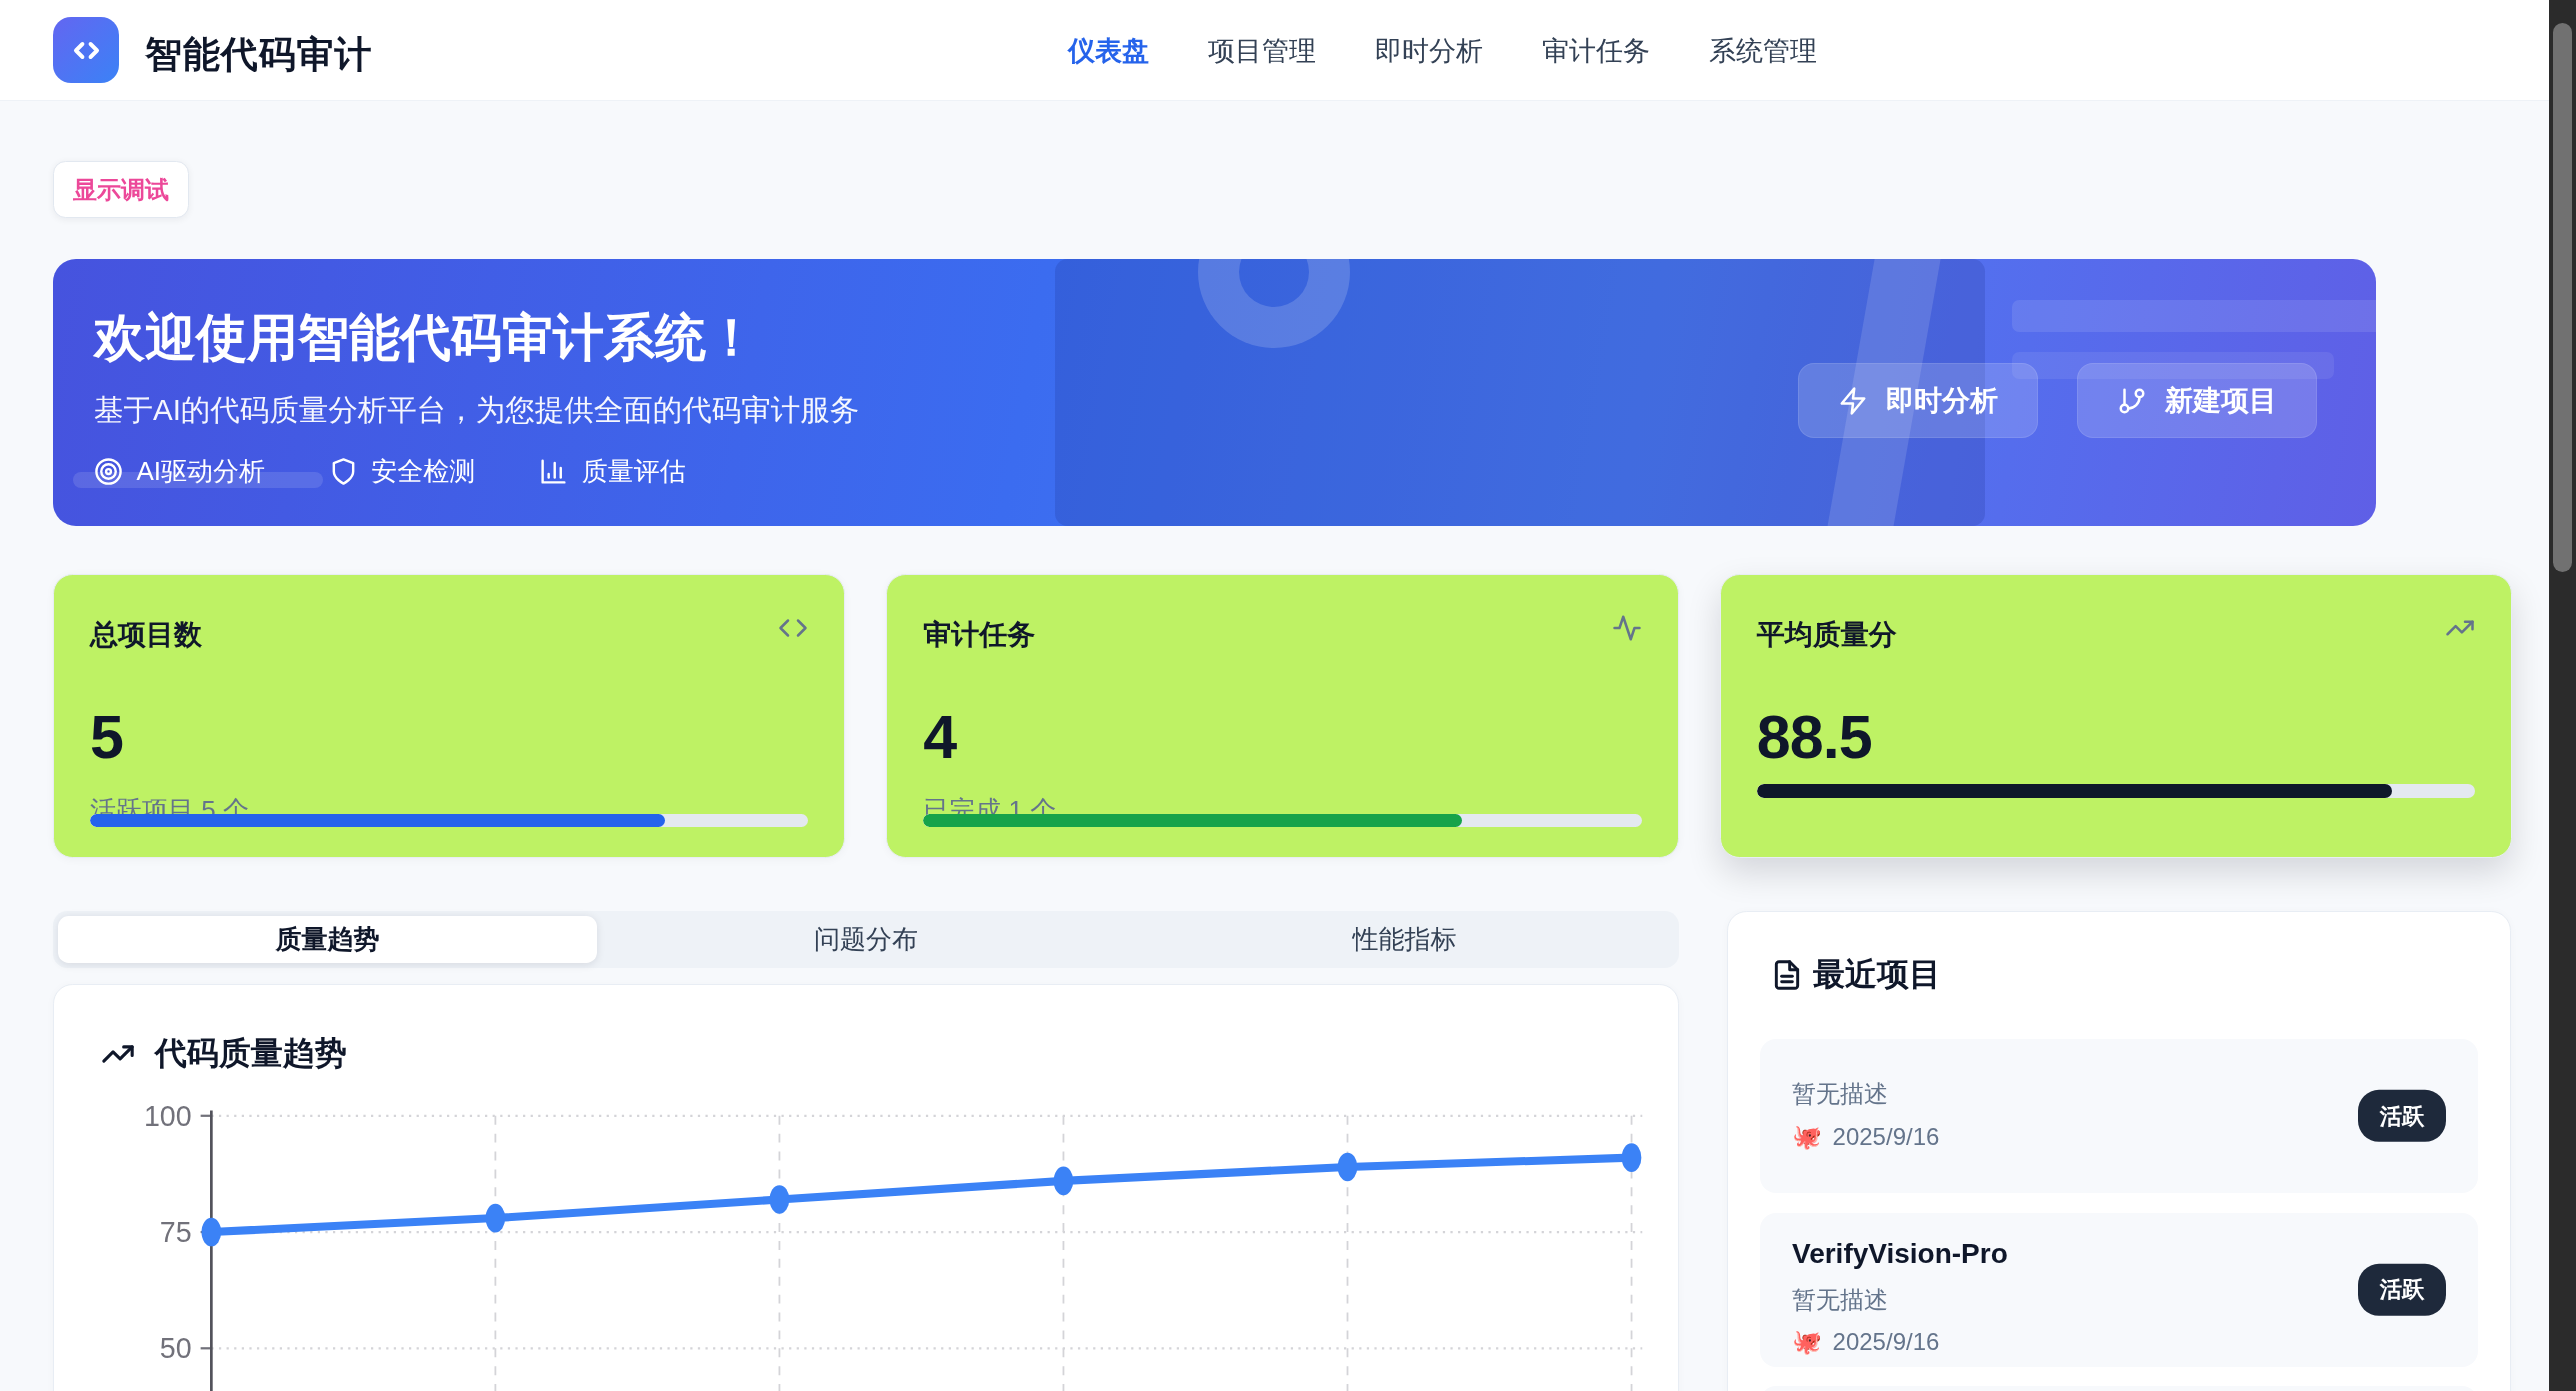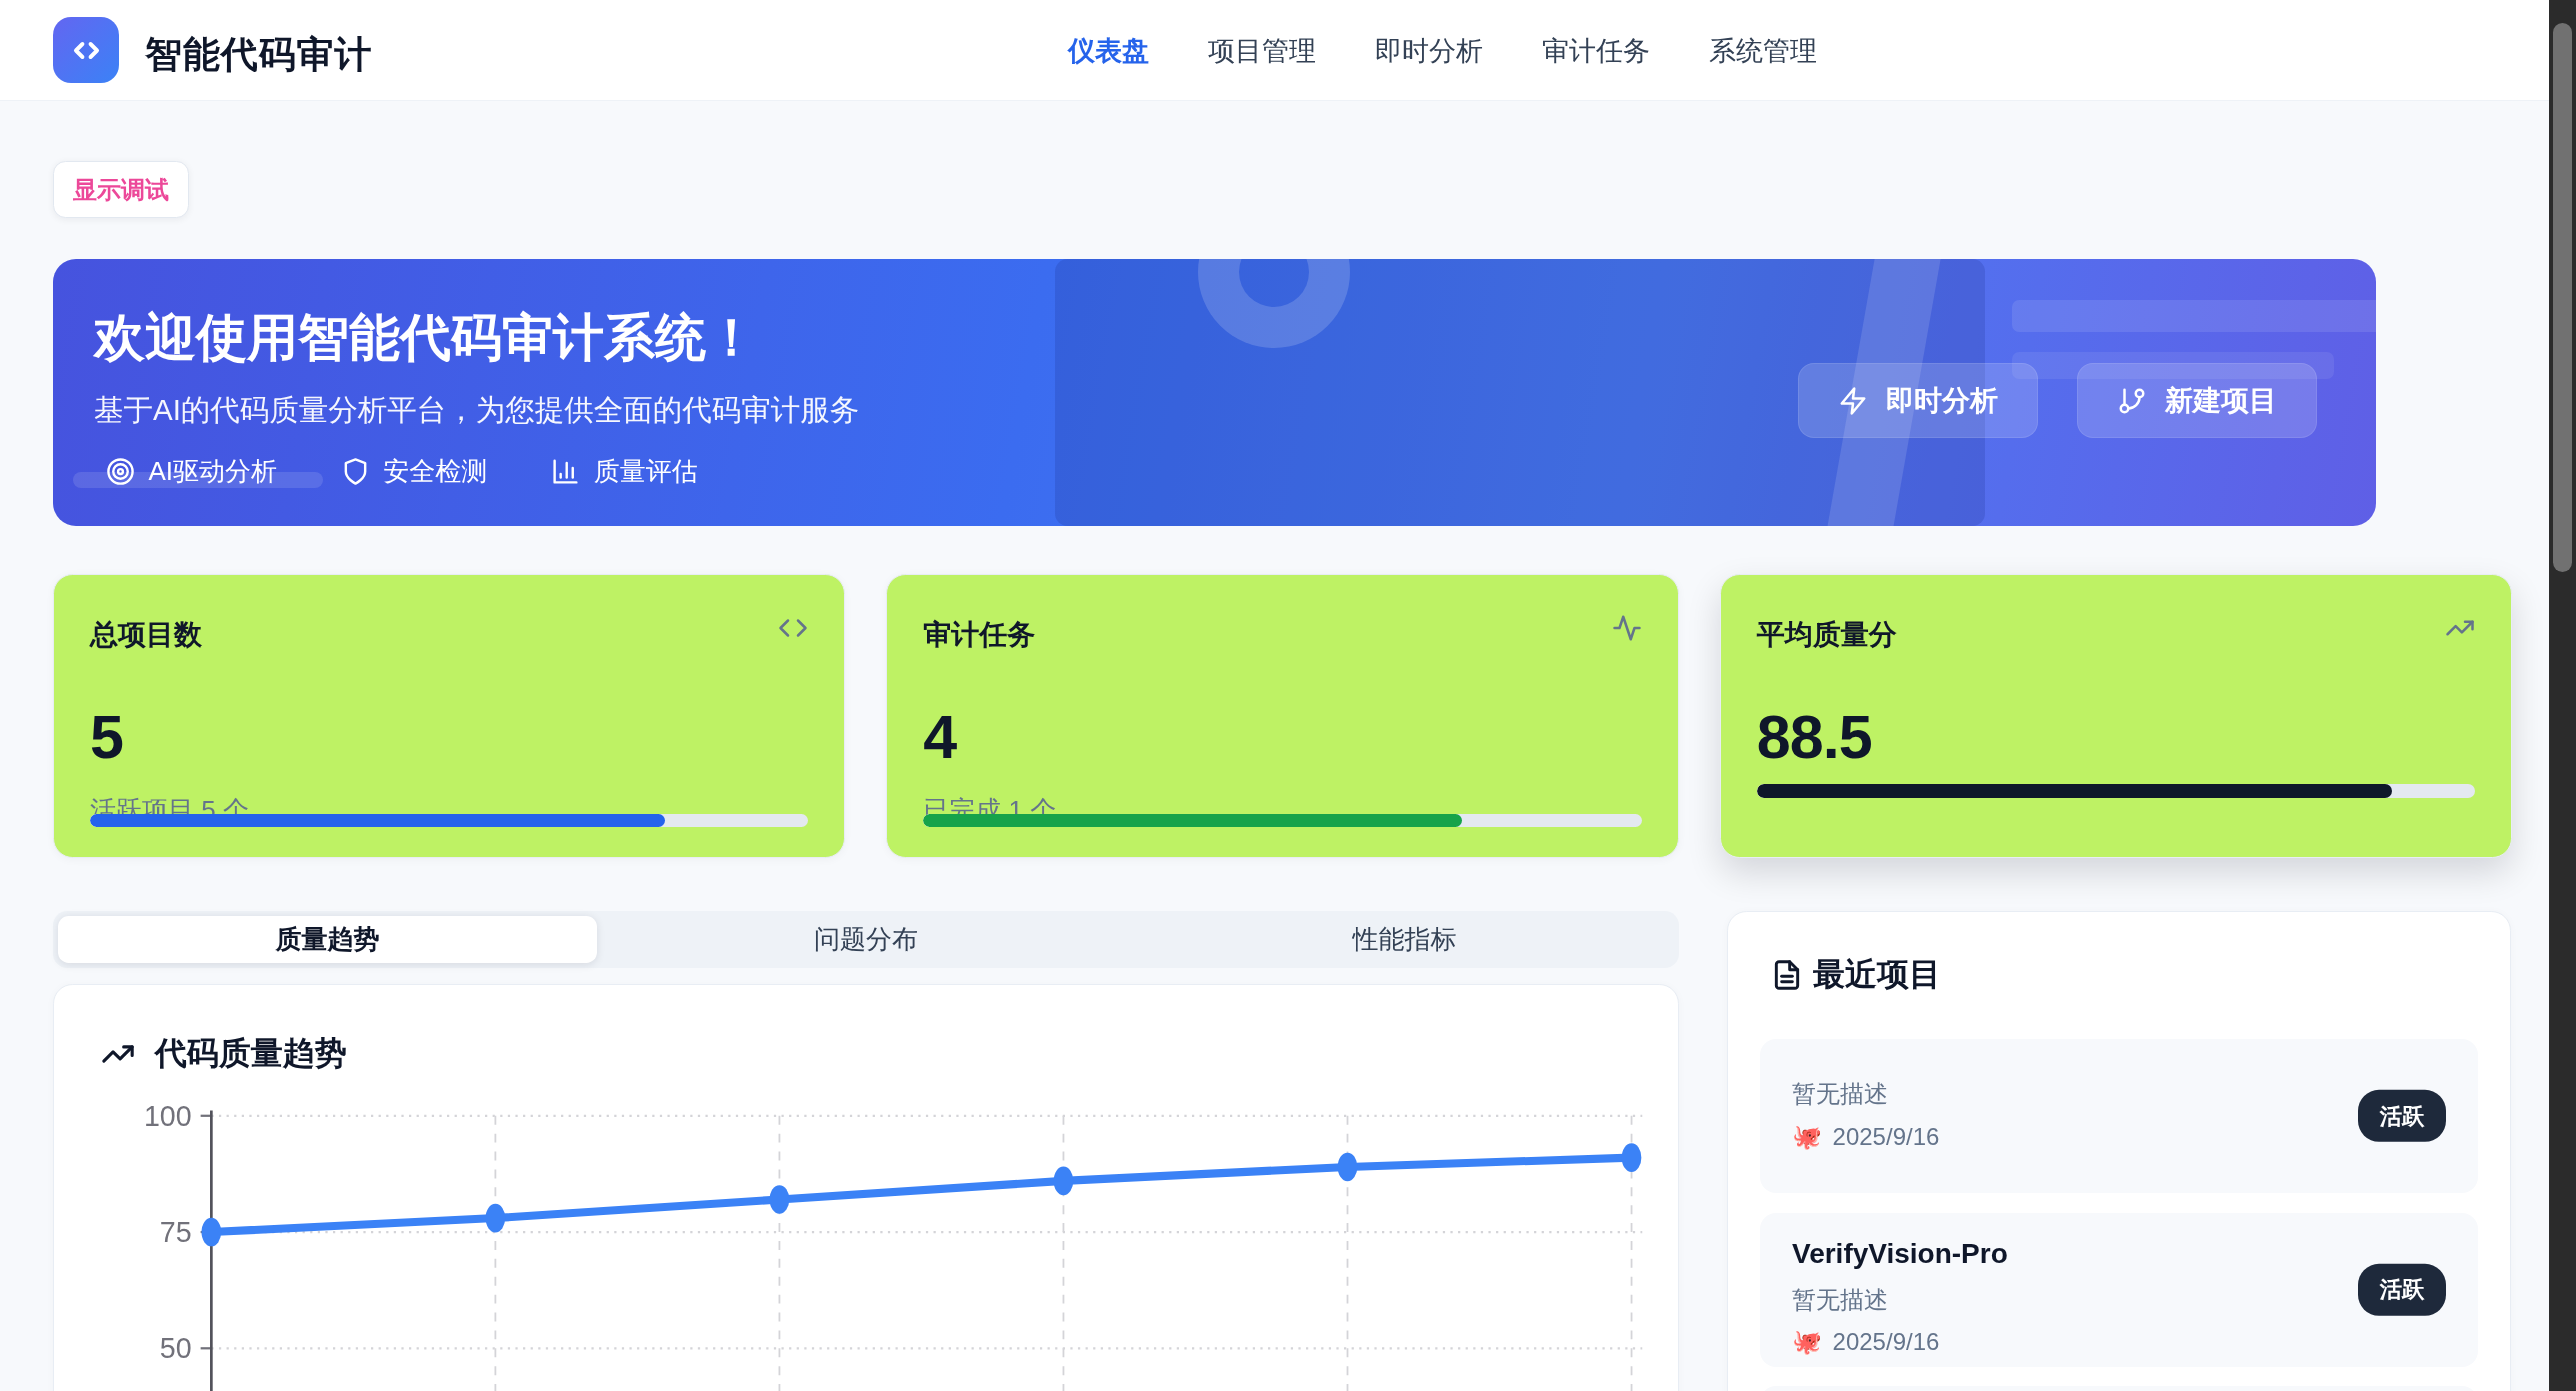--- a/index.html
+++ b/index.html
@@ -28,21 +28,21 @@
   .d-panel  { left:1002px; top:0; width:930px; height:267px; background:rgba(23,37,130,.18); border-radius:12.5px; }
   .d-donut  { left:1145px; top:-63px; width:152px; height:152px; border-radius:50%;
               border:41px solid rgba(255,255,255,.30); border-top-color:rgba(244,114,182,.65); opacity:.55; }
   .d-streak { left:1798px; top:-9px; width:66px; height:286px; background:rgba(255,255,255,.13); transform:skewX(-10deg); }
   .d-orange { left:2326px; top:154px; width:52px; height:102px; background:#f9731a; opacity:.8; border-radius:5.4px; }
   .d-line1  { left:1959px; top:41px;  width:420px; height:32px; background:rgba(255,255,255,.10); border-radius:7.2px; }
   .d-line2  { left:1959px; top:93px; width:322px; height:27px; background:rgba(255,255,255,.08); border-radius:7.2px; }
   .d-row1   { left:19.7px; top:213px; width:250px; height:16px; background:rgba(255,255,255,.12); border-radius:8px; }
   .banner-title { position:absolute; left:41px; top:45px; font-size:51px; font-weight:bold; color:#ffffff; z-index:2; }
   .banner-sub   { position:absolute; left:41px; top:132px; font-size:29.5px; color:rgba(255,255,255,.95); z-index:2; }
-  .features { position:absolute; left:53px; top:195px; display:flex; gap:64px; align-items:center; z-index:2; }
+  .features { position:absolute; left:41px; top:195px; display:flex; gap:64px; align-items:center; z-index:2; }
   .feature  { display:flex; align-items:center; gap:13.4px; color:#ffffff; font-size:26px; }
   .banner-actions { position:absolute; right:59px; top:104px; display:flex; gap:39px; z-index:2; }
   .banner-btn { height:75px; padding:0 39px; border-radius:16px; background:rgba(255,255,255,.16);
                 border:0.9px solid rgba(255,255,255,.10); color:#ffffff; font-size:28px; font-weight:600;
                 display:flex; align-items:center; gap:18px; cursor:pointer; white-space:nowrap; }
 
   
   .stats { position:absolute; left:53px; top:574px; width:2459px; display:flex; gap:41px; }
   .stat-card { flex:1; height:284px; background:#bef264; border:1.8px solid #e8edf4; border-radius:19.7px; position:relative;
                box-shadow:0 1.8px 9px rgba(15,23,42,.04); }

